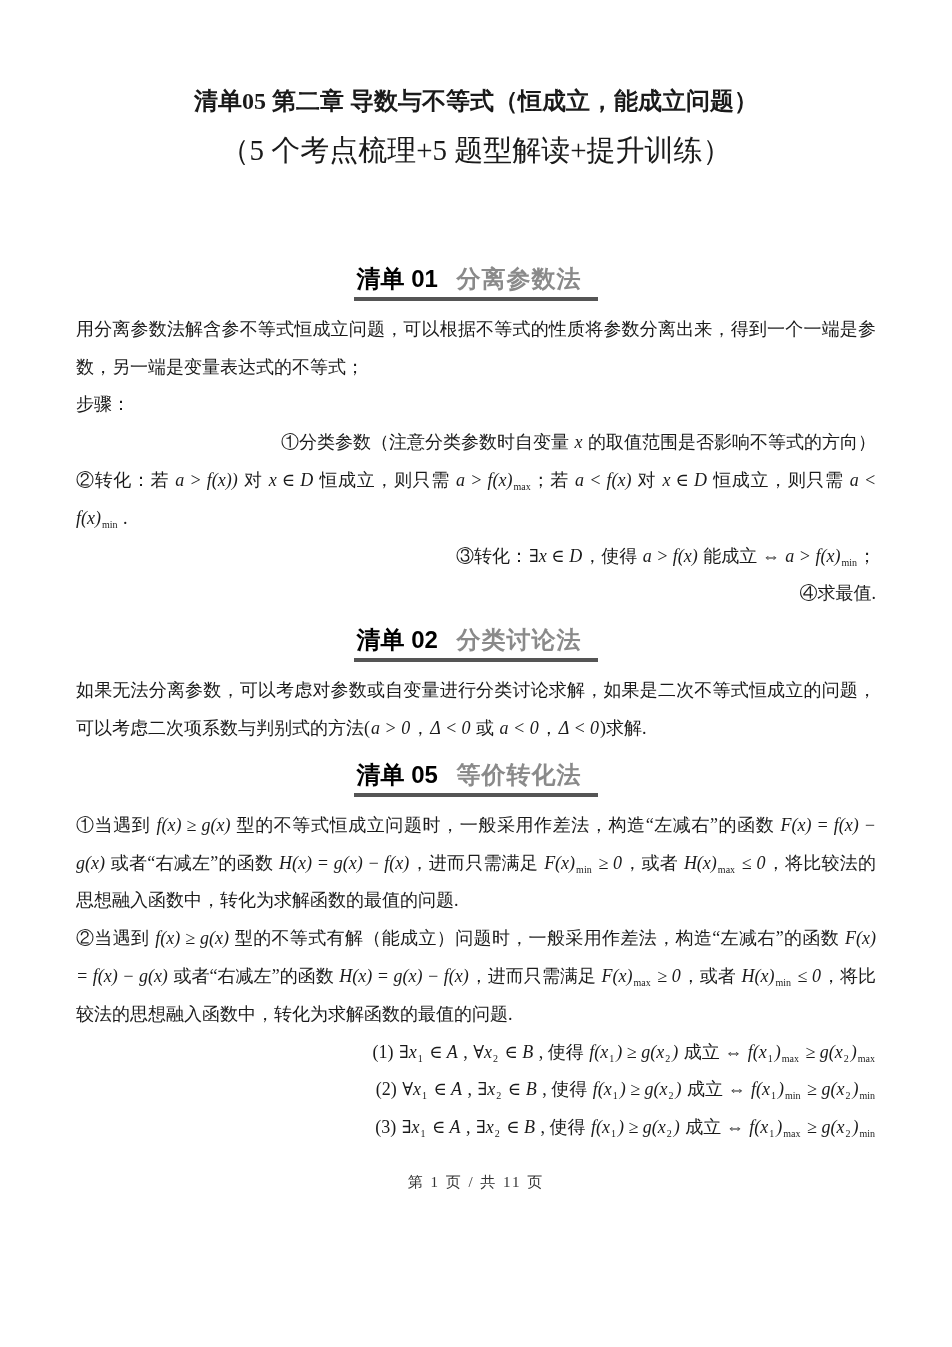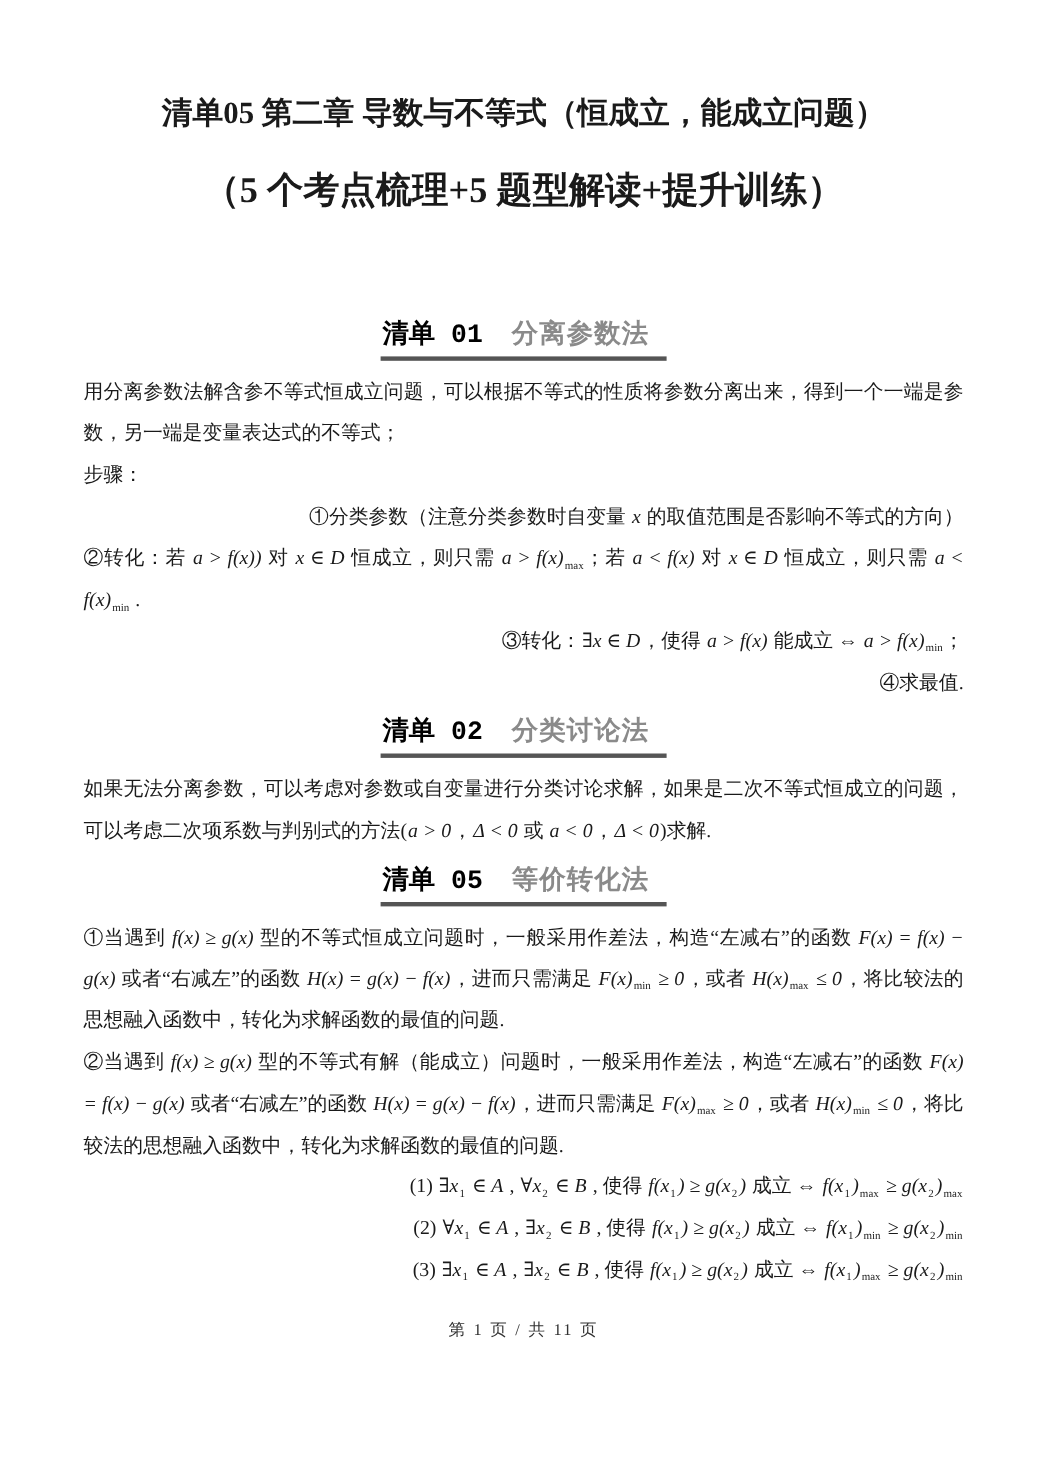--- a/index.html
+++ b/index.html
@@ -10,35 +10,35 @@
   html,body{margin:0;padding:0;background:#ffffff;}
   body{
     width:952px;height:1347px;overflow:hidden;
     color:var(--text);
     font-family:"Liberation Serif","DejaVu Serif",serif;
   }
   .page{padding:0 76px;box-sizing:border-box;width:952px;}
   .doc-title{
     margin:86px 0 0 0;
     text-align:center;
-    font-size:28px;line-height:1.25;
+    font-size:24px;line-height:1.25;
     font-weight:bold;
     font-family:"Liberation Serif","DejaVu Serif",serif;
   }
   .doc-subtitle{
-    margin:34px 0 0 0;
+    margin:17px 0 0 0;
     text-align:center;
-    font-size:33px;line-height:1.2;
-    font-weight:bold;
+    font-size:29px;line-height:1.2;
+    font-weight:normal;
     font-family:"Liberation Serif","DejaVu Serif",serif;
   }
   .sec-head{
     text-align:center;
     margin:12px 0 10px 0;
-    font-family:Liberation Mono, monospace;
+    font-family:Liberation Sans, sans-serif;
     font-size:24px;font-weight:bold;line-height:1.25;
   }
   .sec-head.first{margin-top:96px;}
   .sec-inner{
     display:inline-block;
     border-bottom:4px solid var(--rule);
     padding:0 16px 3px 2px;
   }
   .sec-label{color:#000000;}
   .sec-title{color:var(--accent);margin-left:12px;letter-spacing:1px;}

